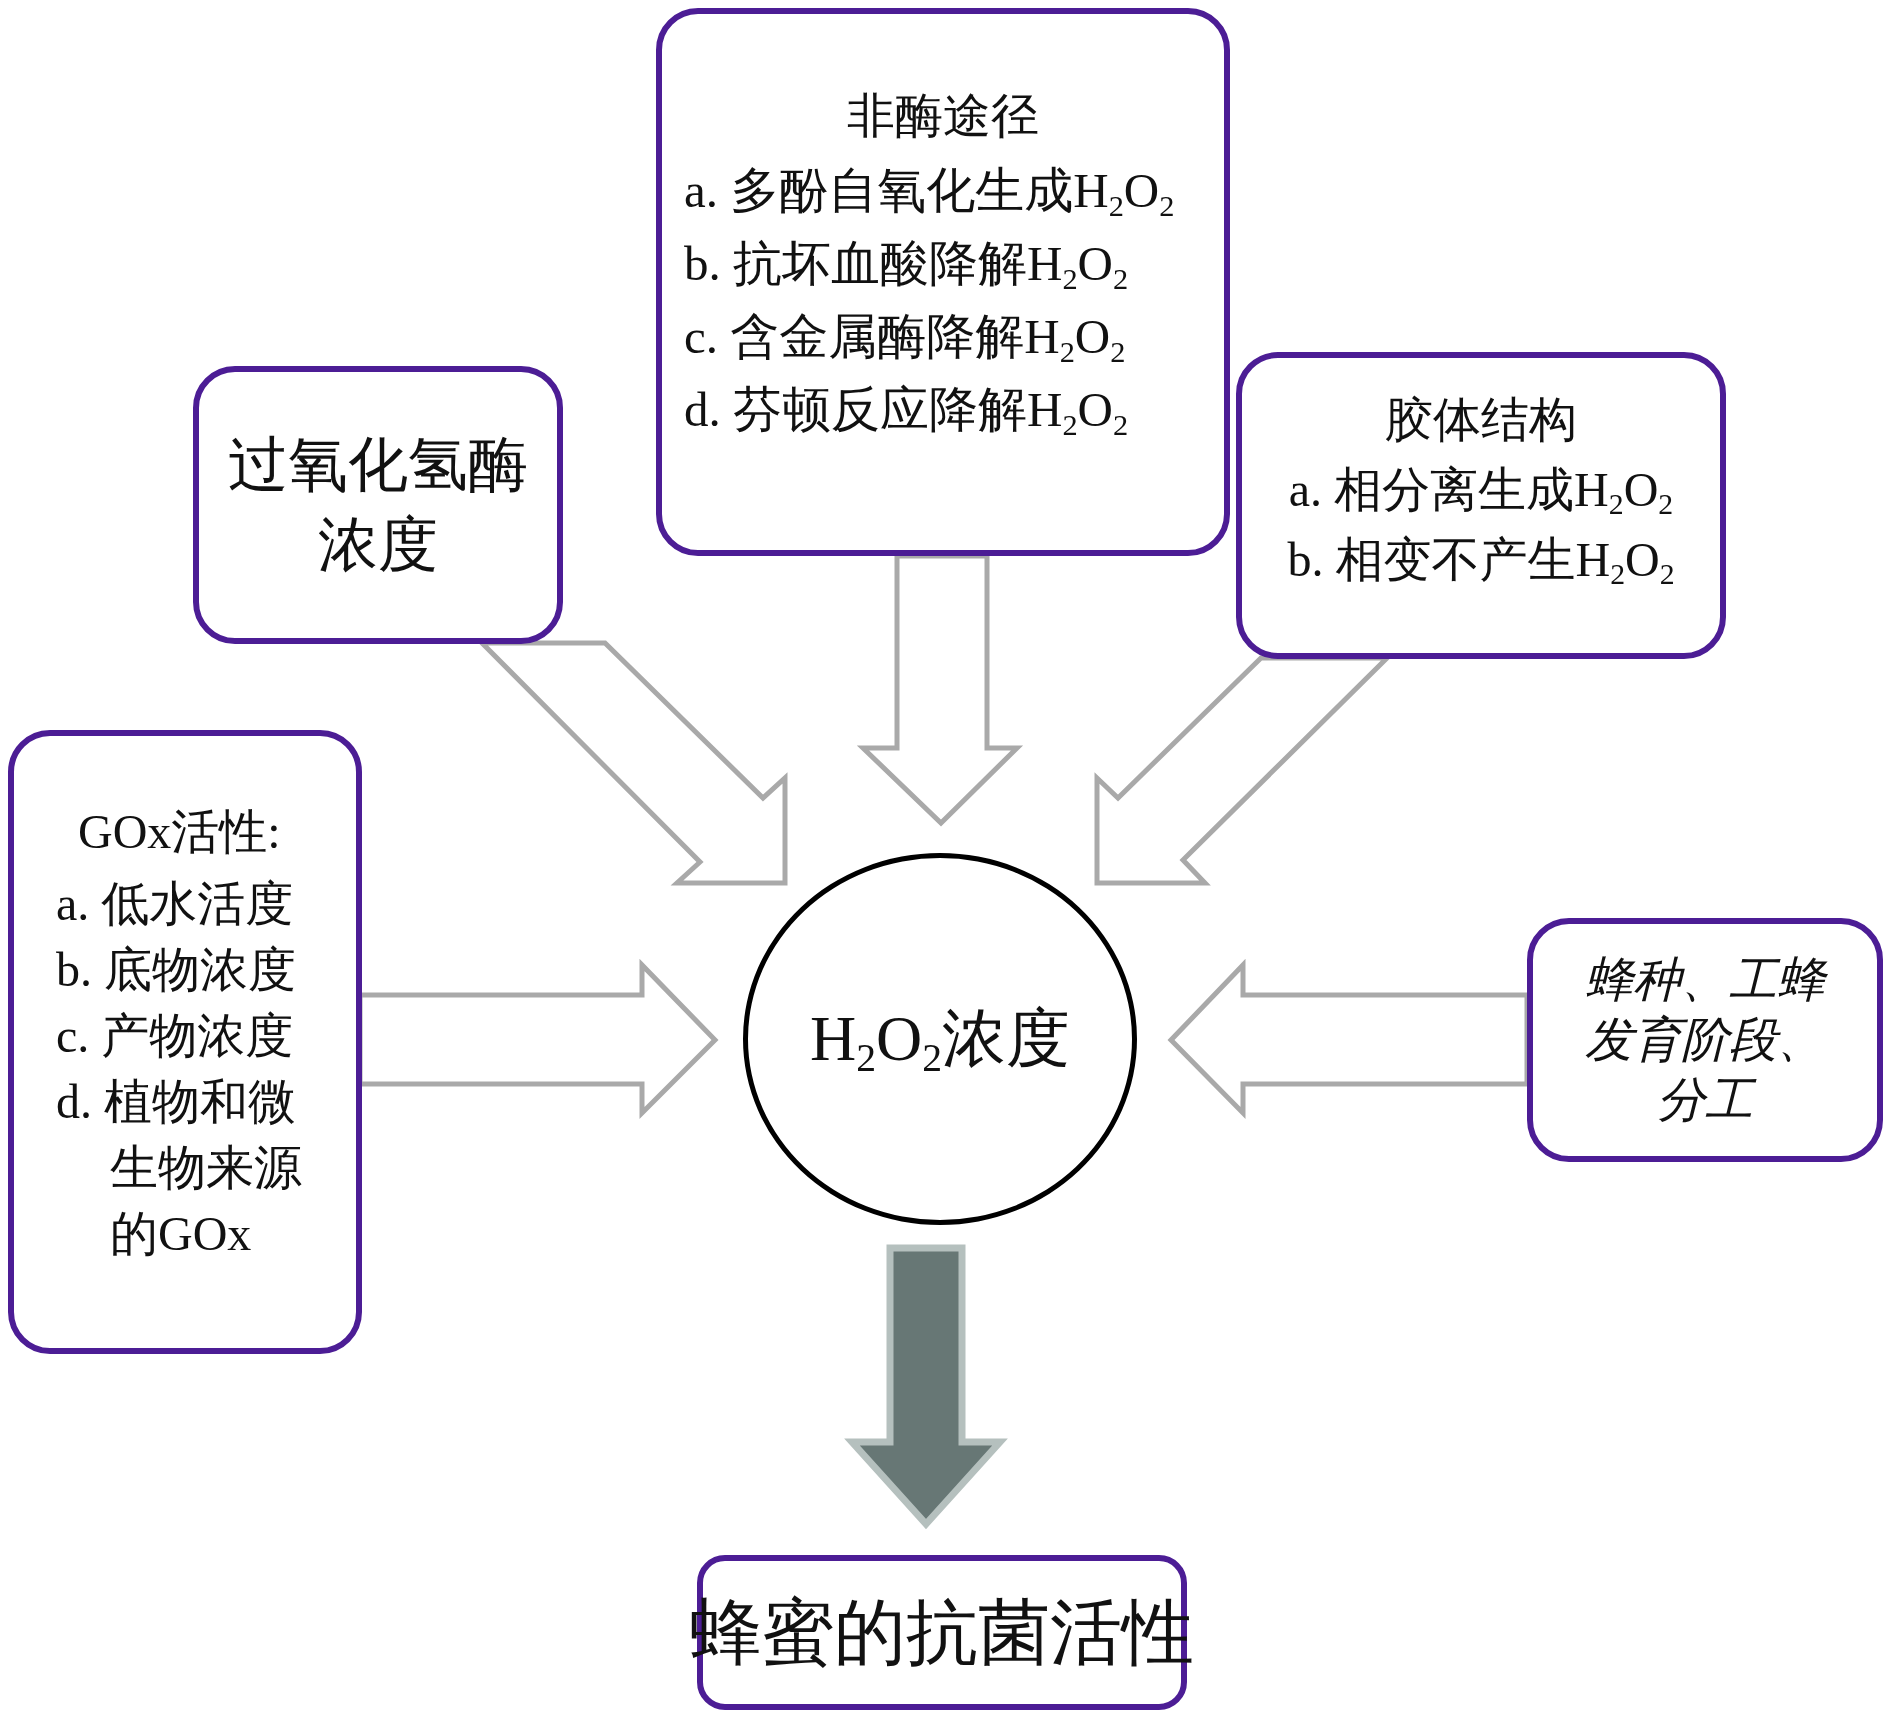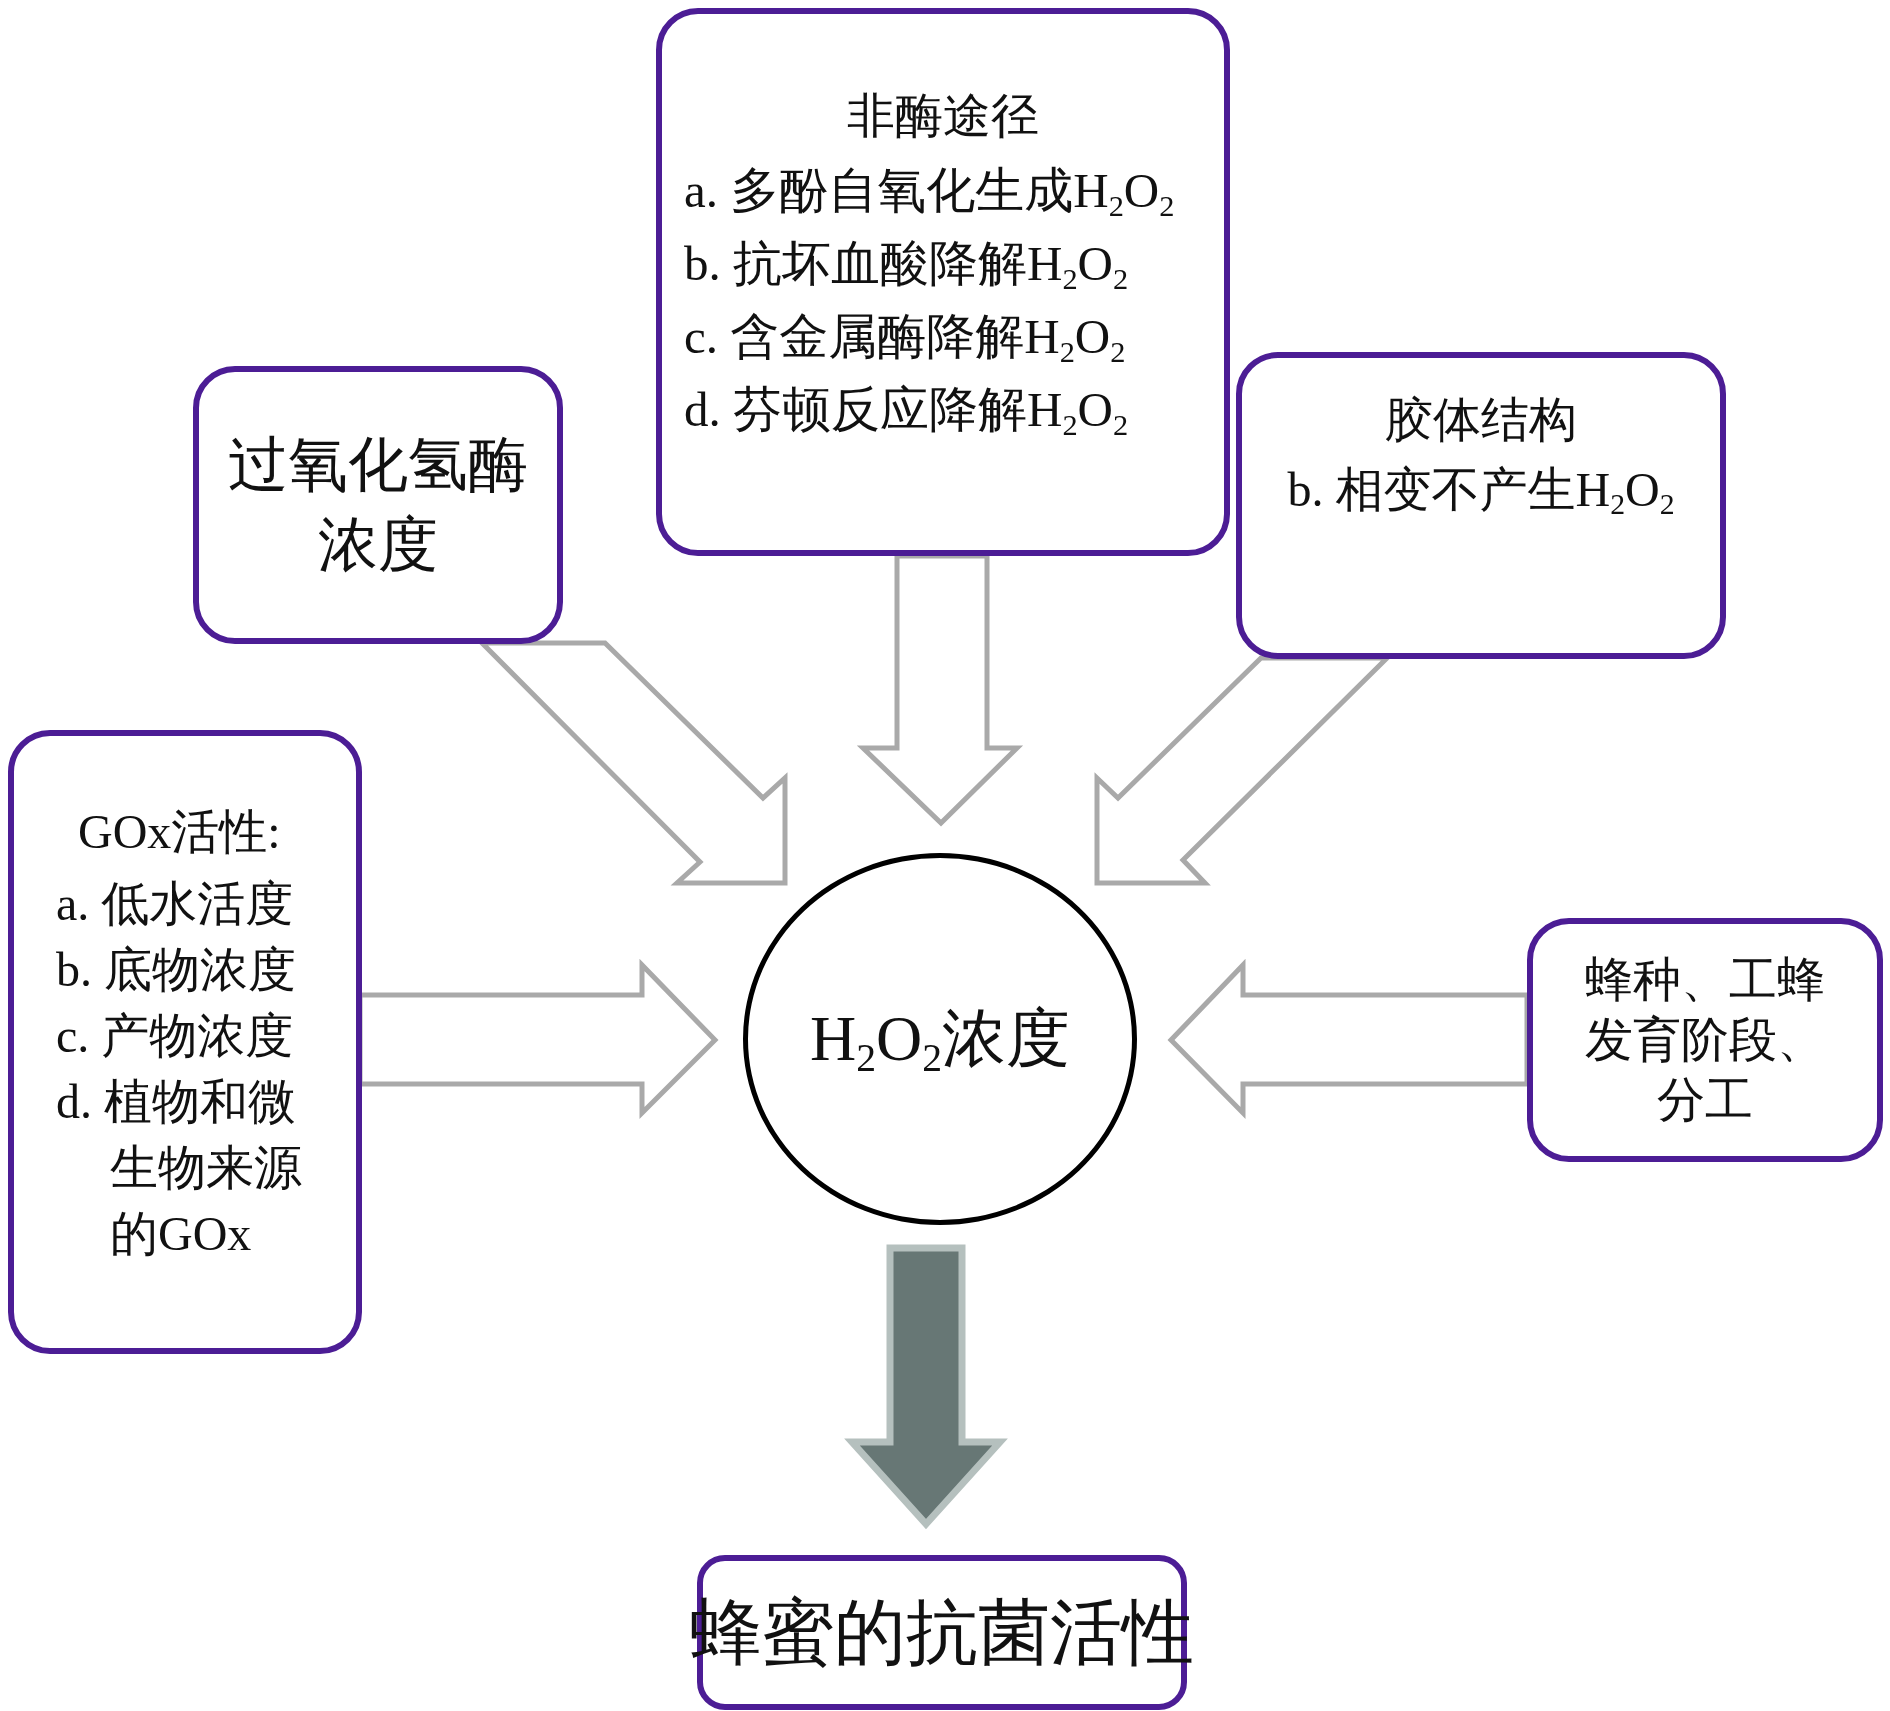--- a/index.html
+++ b/index.html
@@ -24,21 +24,21 @@
   #box-colloid { left: 1236px; top: 352px; width: 490px; height: 307px; font-size: 48px; justify-content: flex-start; padding-top: 38px; }
   #box-colloid .title { margin-bottom: 22px; }
   #box-colloid .item { margin-bottom: 22px; }
 
   #box-gox { left: 8px; top: 730px; width: 354px; height: 624px; font-size: 48px; align-items: flex-start; padding-left: 42px; }
   #box-gox .title { margin-bottom: 24px; padding-left: 22px; }
   #box-gox .item { margin-bottom: 18px; }
   #box-gox .cont { padding-left: 54px; margin-bottom: 18px; }
 
   #box-bee { left: 1527px; top: 918px; width: 356px; height: 244px; font-size: 48px; }
-  #box-bee .line { margin: 6px 13px; }
+  #box-bee .line { margin: 6px 13px; font-style: italic; }
 
   #circle-h2o2 { left: 743px; top: 853px; width: 394px; height: 372px; font-size: 64px; }
 
   #box-result { left: 697px; top: 1555px; width: 490px; height: 155px; font-size: 72px; border-radius: 28px; }
 </style>
 </head>
 <body>
 
 <svg class="arrows" width="1890" height="1711" viewBox="0 0 1890 1711">
 
@@ -63,20 +63,21 @@
   <div class="line item"><span>d. 芬顿反应降解H</span><sub>2</sub><span>O</span><sub>2</sub></div>
 </div>
 
 <div class="box" id="box-catalase">
   <div class="line">过氧化氢酶</div>
   <div class="line">浓度</div>
 </div>
 
 <div class="box" id="box-colloid">
   <div class="line title">胶体结构</div>
+  <div class="line item"><span>a. 相分离生成H</span><sub>2</sub><span>O</span><sub>2</sub></div>
   <div class="line item"><span>b. 相变不产生H</span><sub>2</sub><span>O</span><sub>2</sub></div>
 </div>
 
 <div class="box" id="box-gox">
   <div class="line title">GOx活性:</div>
   <div class="line item">a. 低水活度</div>
   <div class="line item">b. 底物浓度</div>
   <div class="line item">c. 产物浓度</div>
   <div class="line item">d. 植物和微</div>
   <div class="line cont">生物来源</div>

